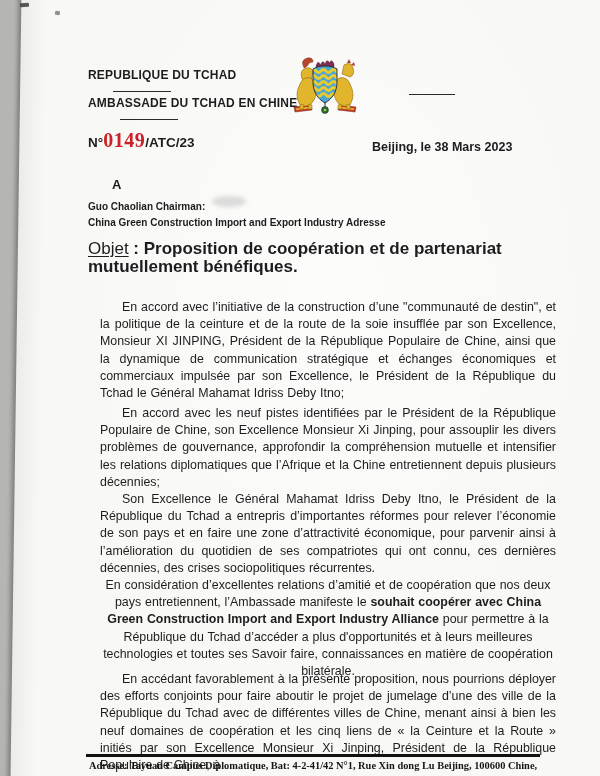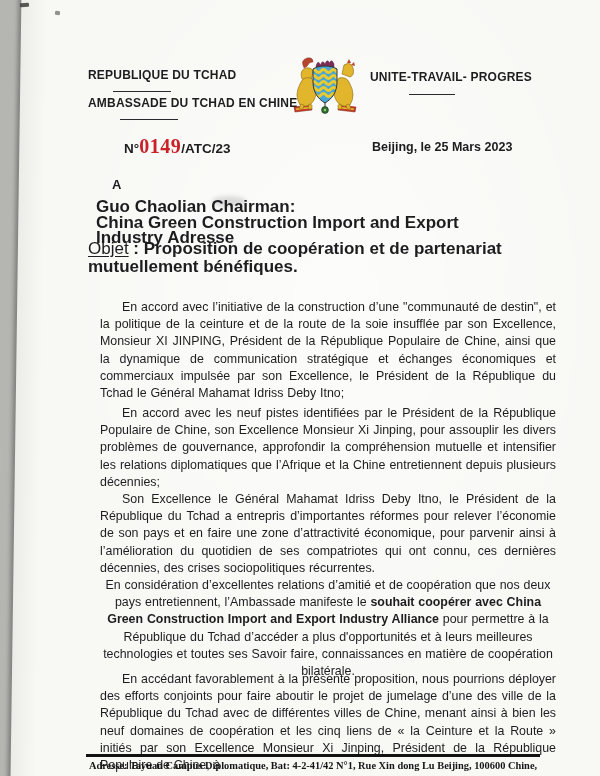--- a/index.html
+++ b/index.html
@@ -23,27 +23,27 @@
   .hdr-l1{left:88px;top:68px;}
   .hdr-l2{left:88px;top:96px;}
   .motto{left:370px;top:70px;}
   .rule{position:absolute;border-top:1.8px solid #2a2a2c;height:0;}
   .rule.r1{left:113px;top:91px;width:58px;}
   .rule.r2{left:120px;top:119px;width:58px;}
   .rule.r3{left:409px;top:94px;width:46px;}
 
   .emblem{position:absolute;left:287px;top:56px;width:76px;height:62px;}
 
-  .refline{position:absolute;left:88px;top:135px;white-space:nowrap;margin-left:36px;}
+  .refline{position:absolute;left:88px;top:129px;white-space:nowrap;}
   .ref-prefix,.ref-suffix{font-weight:700;font-size:13.5px;}
   .ref-number{font-family:"Liberation Serif",serif;font-weight:600;font-size:20px;letter-spacing:.5px;}
   .dateline{position:absolute;left:372px;top:140px;font-weight:700;font-size:12.5px;white-space:nowrap;}
 
   .salutation{position:absolute;left:112px;top:177px;font-weight:700;font-size:13px;}
-  .recipient{position:absolute;left:88px;top:199px;font-weight:700;font-size:17px;line-height:15.5px;margin-left:8px;}
+  .recipient{position:absolute;left:88px;top:199px;font-weight:700;font-size:10px;line-height:15.5px;}
 
   .subject{position:absolute;left:88px;top:240px;width:472px;font-size:17px;line-height:17.5px;}
   .subject .u{font-weight:400;text-decoration:underline;text-underline-offset:2px;}
   .subject .b{font-weight:700;}
 
   .para{position:absolute;left:100px;width:456px;font-size:12.4px;line-height:17.2px;
     text-align:justify;text-indent:22px;margin:0;word-spacing:.4px;}
   .para.p1{top:299px;} .para.p2{top:405px;} .para.p3{top:491px;}
   .para.p4{top:577px;text-indent:0;text-align:center;}
   .para.p5{top:671px;}
@@ -101,27 +101,26 @@
         <path d="M24,33 q2.5,-3 5,0 t5,0 t5,0 t5,0 t5,0 t5,0"></path>
         <path d="M24,39 q2.5,-3 5,0 t5,0 t5,0 t5,0 t5,0 t5,0"></path>
       </g>
       <path d="M38,10 C43,10 47,11 50,13 L50,26 C50,36 45,43 38,47 C31,43 26,36 26,26 L26,13 C29,11 33,10 38,10 Z" fill="none" stroke="#333" stroke-width="1"></path>
 
       <line x1="38" y1="46" x2="38" y2="52" stroke="#333" stroke-width="1"></line>
       <circle cx="38" cy="54" r="3.4" fill="#2f6e31" stroke="#1d3a1f" stroke-width="0.7"></circle>
       <circle cx="38" cy="54" r="1.2" fill="#9fd06a"></circle>
     </svg>
 
-    <div class="hdr motto">UNITE-TRAVAIL- PROGRES</div>
     <div class="rule r3"></div>
 
     <div class="refline">
       <span class="ref-prefix">N°</span><span class="ref-number" style="color:#cb2128;">0149</span><span class="ref-suffix">/ATC/23</span>
     </div>
-    <div class="dateline">Beijing, le 25 Mars 2023</div>
+    <div class="dateline">Beijing, le 38 Mars 2023</div>
 
     <div class="salutation">A</div>
     <div class="smudge"></div>
     <div class="recipient">
       <div>Guo Chaolian Chairman:</div>
       <div>China Green Construction Import and Export Industry Adresse</div>
     </div>
 
     <div class="subject"><span class="u">Objet</span><span class="b"> : </span><span class="b">Proposition de coopération et de partenariat mutuellement bénéfiques.</span></div>
 

